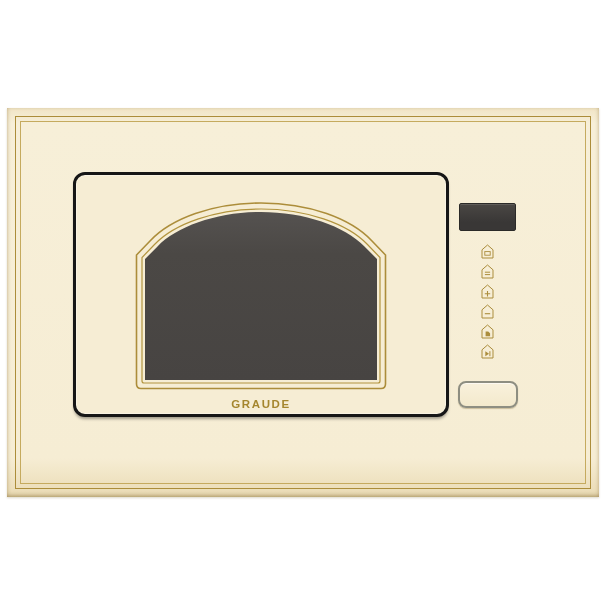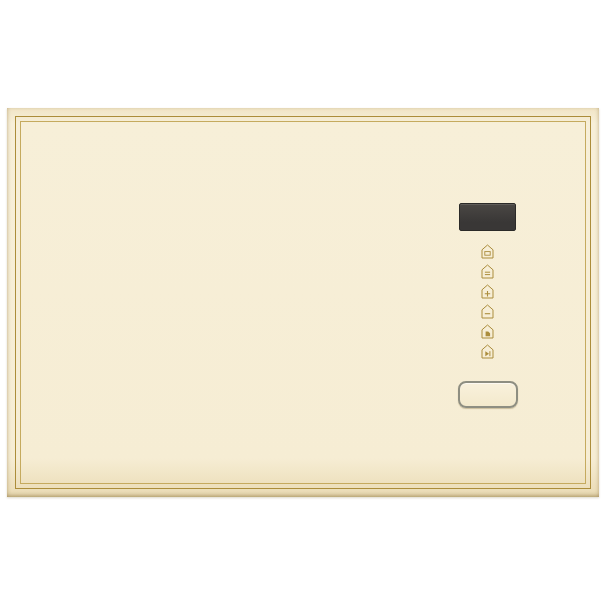--- a/index.html
+++ b/index.html
@@ -48,20 +48,38 @@
   }
 </style>
 </head>
 <body>
 
 <div class="appliance">
 
   <div class="frame frame-outer"></div>
   <div class="frame frame-inner"></div>
 
+  <div class="door">
+    <svg class="window-svg" viewBox="0 0 252 190" aria-hidden="true">
+      <defs>
+        <linearGradient id="glass" x1="0" y1="0" x2="0" y2="1">
+          <stop offset="0" stop-color="#555250"></stop>
+          <stop offset="0.25" stop-color="#4b4845"></stop>
+          <stop offset="1" stop-color="#474442"></stop>
+        </linearGradient>
+      </defs>
+
+      <path d="M10 179 L10 58 L22.5 45.5 C42 25 83 11 126 11 C169 11 210 25 229.5 45.5 L242 58 L242 179 Z" fill="url(#glass)"></path>
+
+      <path d="M7 180 L7 56.5 L19.5 43.5 C39.5 22.5 81 8 126 8 C171 8 212.5 22.5 232.5 43.5 L245 56.5 L245 180 Q245 182 243 182 L9 182 Q7 182 7 180 Z" fill="none" stroke="#b2943e" stroke-width="1.2"></path>
+
+      <path d="M1.5 183 L1.5 54 L15 40 C36 17.5 78 2 126 2 C174 2 216 17.5 237 40 L250.5 54 L250.5 183 Q250.5 187.5 246 187.5 L6 187.5 Q1.5 187.5 1.5 183 Z" fill="none" stroke="#ac8d3a" stroke-width="1.6"></path>
+    </svg>
+    <div class="logo">GRAUDE</div>
+  </div>
 
   <div class="display"></div>
 
   <div class="btn-col">
 
     <div class="cbtn">
       <svg width="13" height="15" viewBox="0 0 13 15">
         <path d="M6.5 1 L12 5.8 L12 14 L1 14 L1 5.8 Z" fill="none" stroke="#ab8d3c" stroke-width="1"></path>
         <rect x="3.8" y="7.6" width="5.4" height="3.6" fill="none" stroke="#ab8d3c" stroke-width="0.9"></rect>
       </svg>

